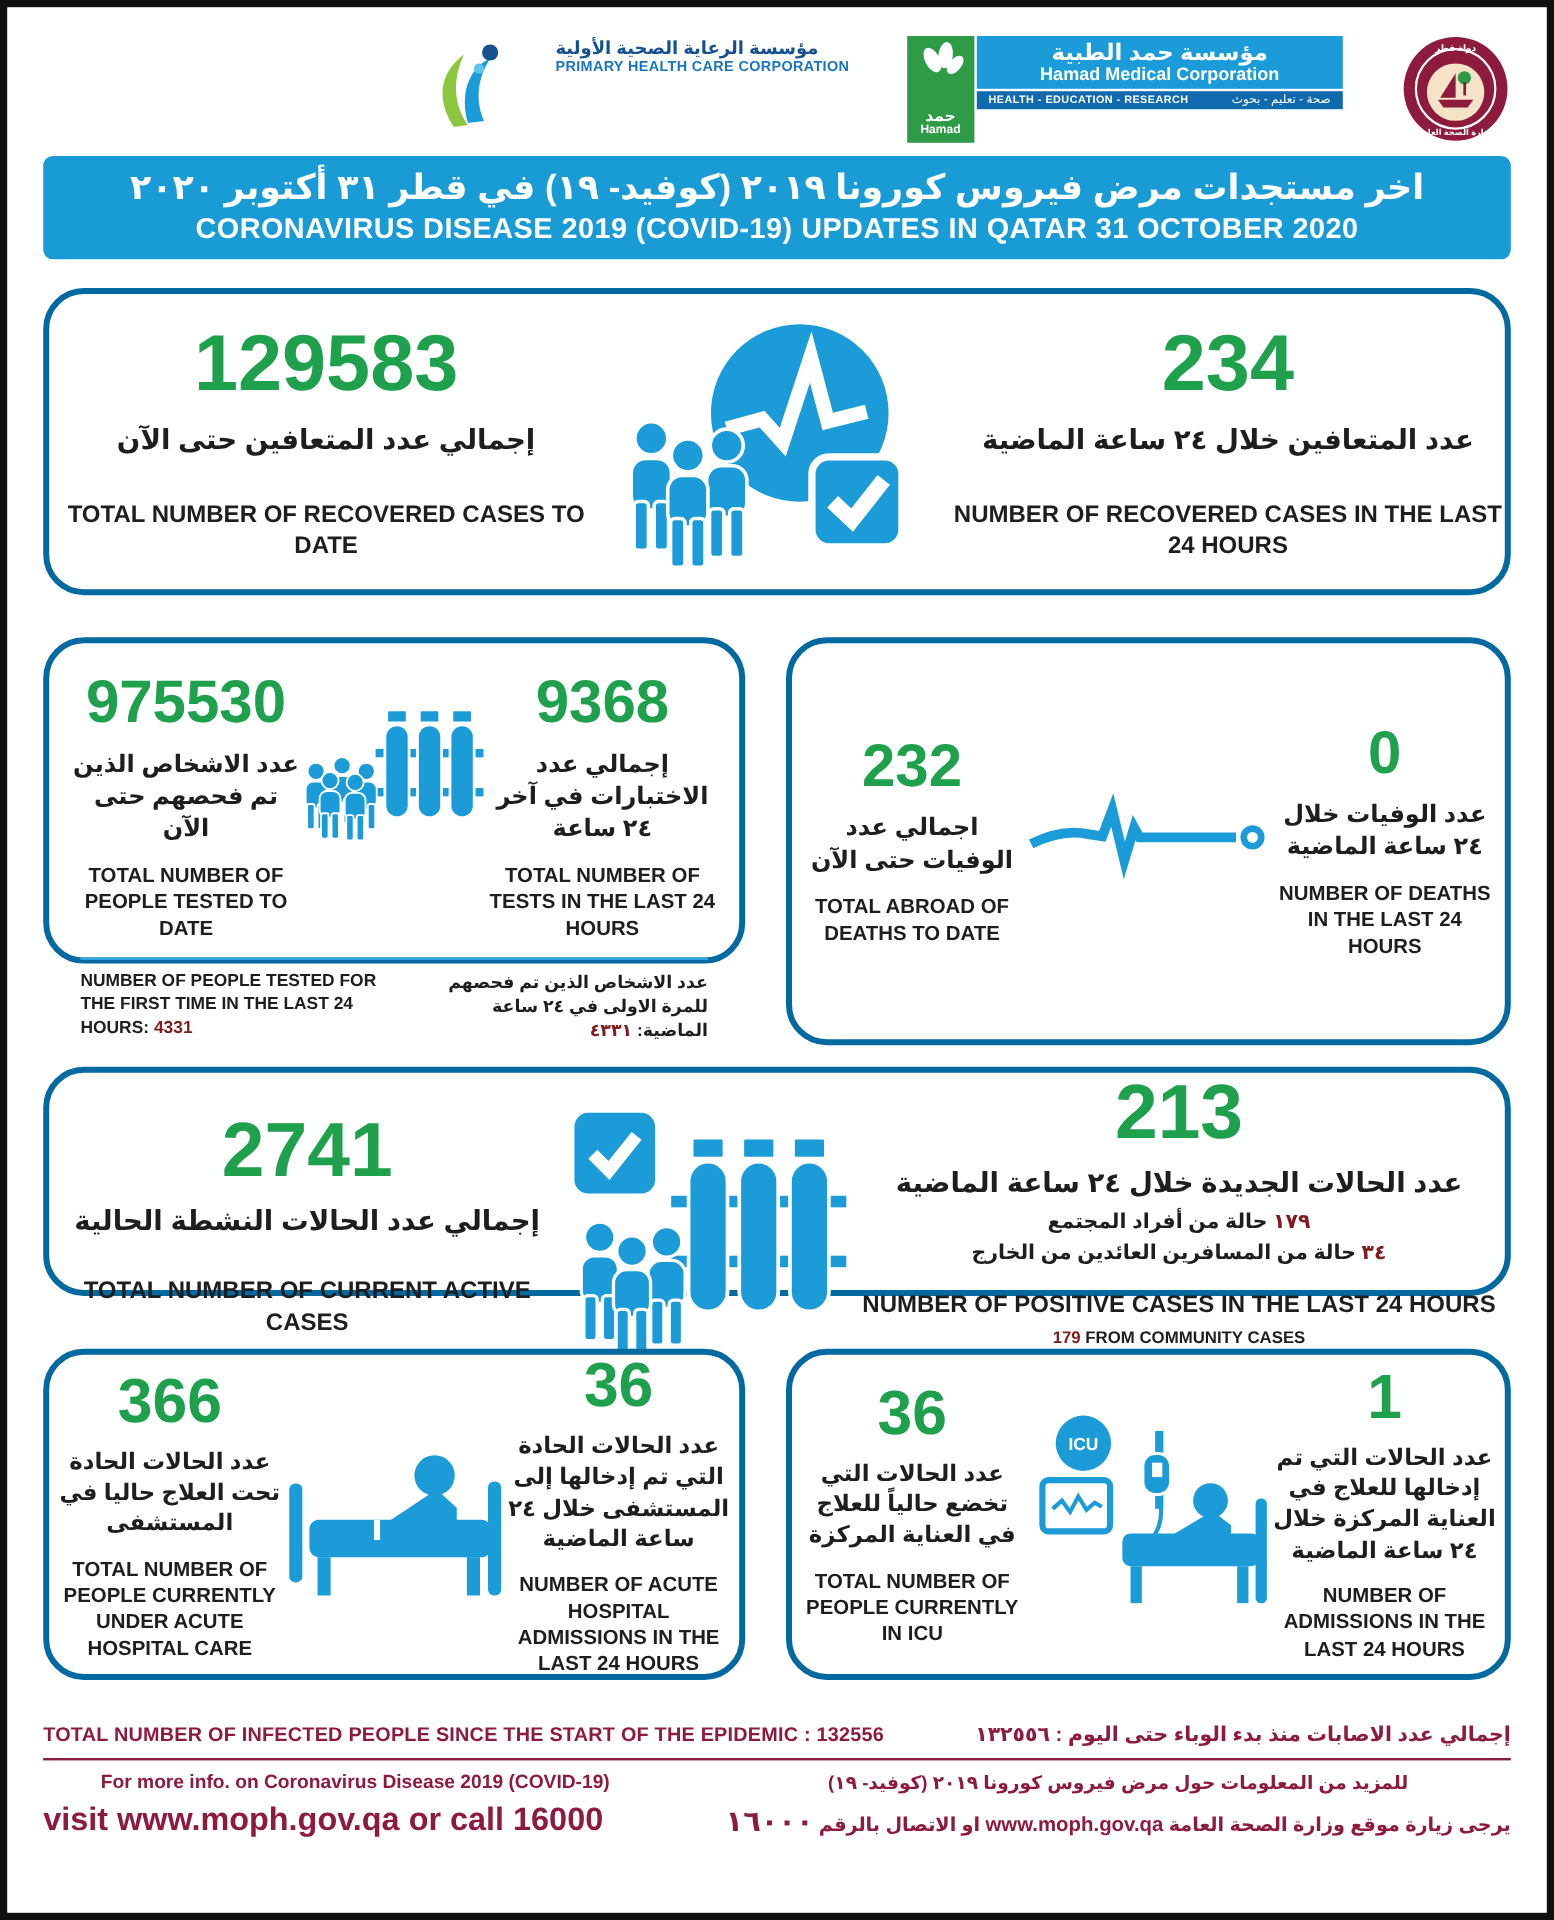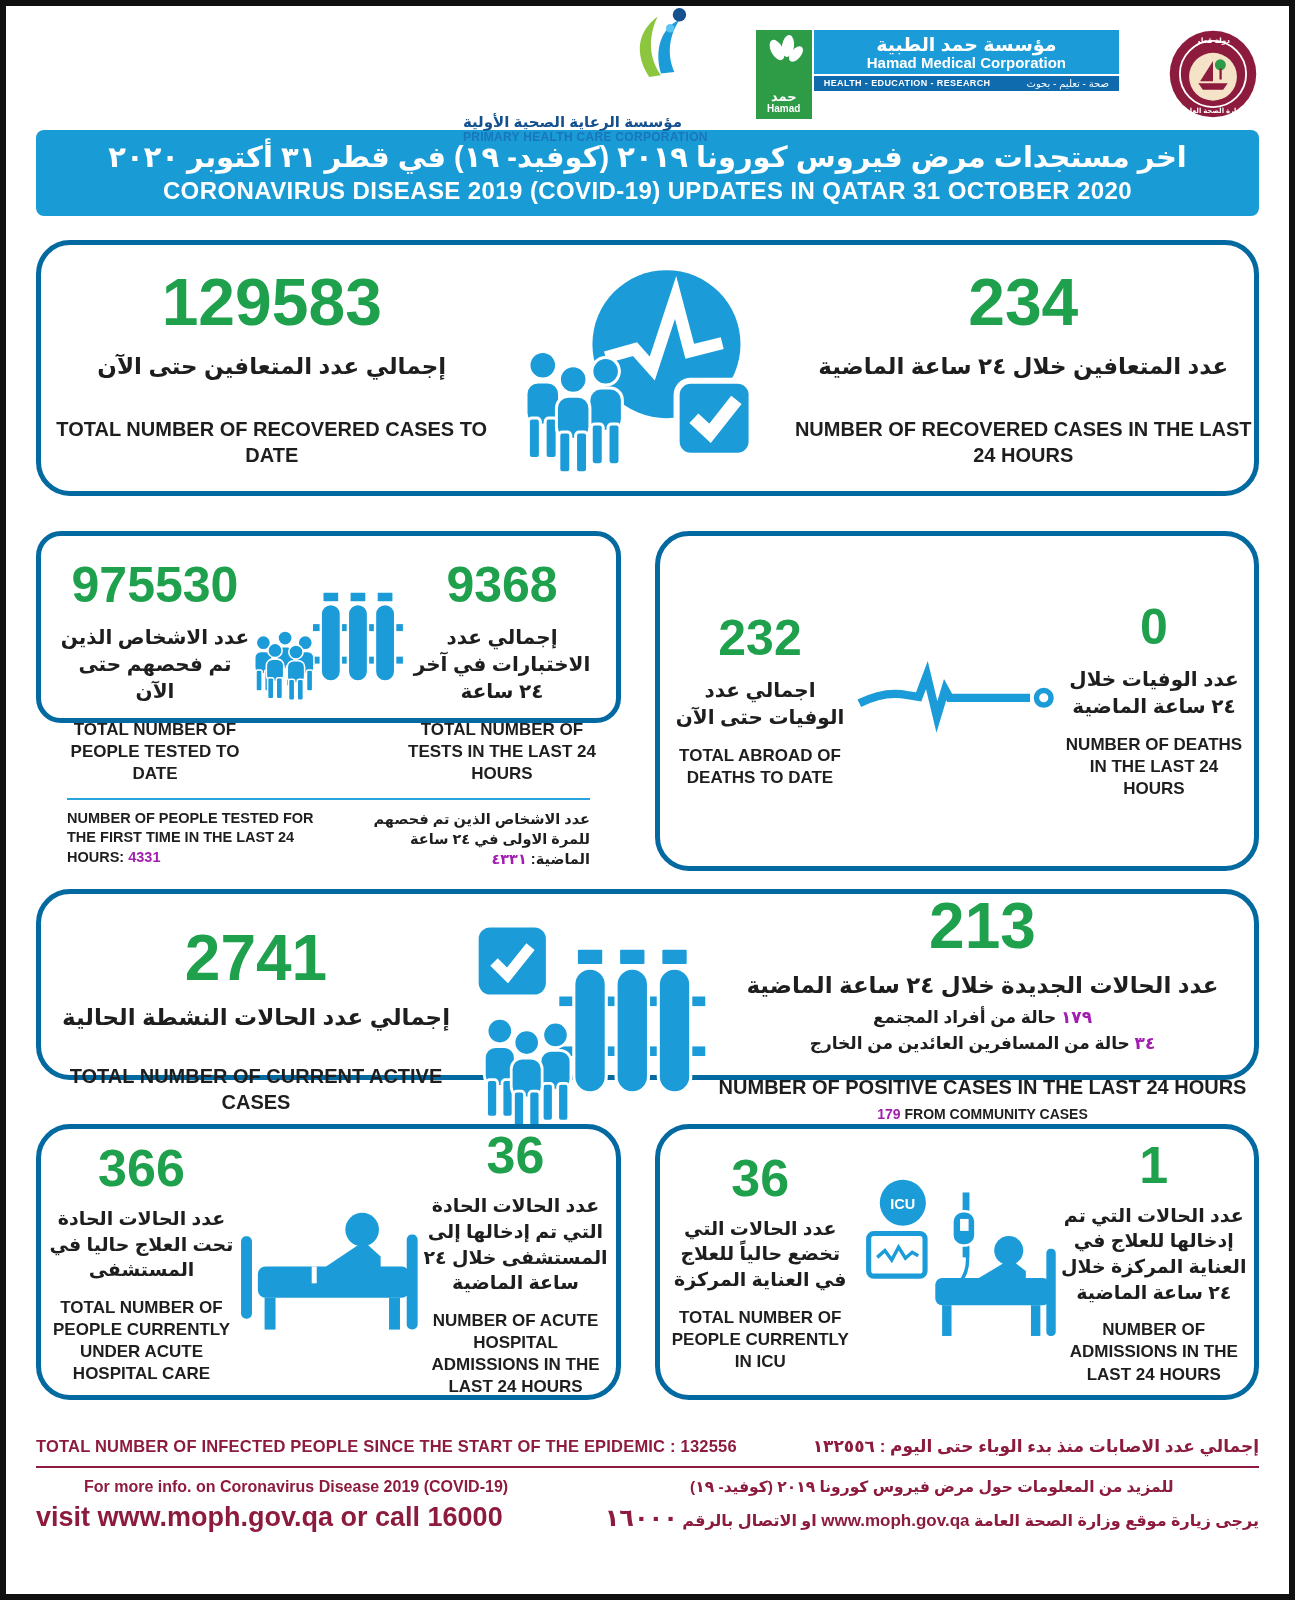--- a/index.html
+++ b/index.html
@@ -5,21 +5,21 @@
   html,body{margin:0;padding:0;background:#fff;}
   .page{
     width:1295px;height:1600px;box-sizing:border-box;
     border:6px solid #101010;background:#fff;overflow:hidden;
     font-family:"Liberation Sans","DejaVu Sans",sans-serif;color:#1e1e1e;
     padding:0 30px;
   }
   .b{fill:#1b9cd8;}
   
   .logos{height:104px;display:flex;align-items:center;justify-content:flex-end;gap:48px;padding-top:16px;}
-  .phcc{display:flex;align-items:flex-end;gap:26px;flex-direction:column;}
+  .phcc{display:flex;align-items:flex-start;gap:26px;}
   .phcc-text{line-height:1.15;}
   .phcc-ar{font-size:15px;font-weight:bold;color:#15518f;direction:rtl;text-align:left;}
   .phcc-en{font-size:12px;font-weight:bold;color:#1b75bc;letter-spacing:.3px;}
   .hmc{display:flex;align-items:stretch;}
   .hmc-leafbox{width:52px;background:#2e9b47;color:#fff;display:flex;flex-direction:column;align-items:center;justify-content:flex-end;padding:4px 2px;}
   .hmc-badge-ar{font-size:13px;font-weight:bold;direction:rtl;line-height:1;margin-top:20px;}
   .hmc-badge-en{font-size:10px;font-weight:bold;line-height:1.2;}
   .hmc-right{display:flex;flex-direction:column;margin-left:2px;}
   .hmc-main{background:#1b9cd8;color:#fff;padding:4px 12px 2px;text-align:center;}
   .hmc-ar{font-size:19px;font-weight:bold;direction:rtl;line-height:1.15;}
@@ -35,31 +35,31 @@
   .card{border:5px solid #0369a1;border-radius:34px;box-sizing:border-box;background:#fff;}
   .num{color:#1fa04d;font-weight:bold;line-height:1;}
   .ar-label{font-weight:bold;direction:rtl;line-height:1.35;}
   .en-label{font-weight:bold;line-height:1.3;}
   .stat{text-align:center;}
   .card1{margin-top:24px;height:256px;display:grid;grid-template-columns:1fr 290px 1fr;align-items:center;}
   .card1 .num{font-size:66px;}
   .card1 .ar-label{font-size:23px;margin-top:16px;}
   .card1 .en-label{font-size:20px;margin-top:34px;}
   .row{display:flex;gap:34px;margin-top:35px;}
-  .card-tested{flex:0 0 585px;height:192px;padding:16px 4px 0;border-radius:25px;}
+  .card-tested{flex:0 0 585px;height:272px;padding:16px 4px 0;}
   .card-deaths{flex:1;height:340px;display:grid;grid-template-columns:1fr 210px 1fr;align-items:center;padding:0 8px;}
   .tested-top{display:grid;grid-template-columns:1fr 155px 1fr;align-items:start;padding:8px 14px 0;}
   .card-tested .num,.card-deaths .num{font-size:50px;}
   .card-tested .ar-label,.card-deaths .ar-label{font-size:20px;margin-top:14px;}
   .card-tested .en-label,.card-deaths .en-label{font-size:17px;margin-top:14px;}
   .tested-divider{border:none;border-top:2px solid #2aa4dd;margin:12px 22px 0;}
   .tested-bottom{display:flex;justify-content:space-between;gap:20px;padding:9px 22px 0;}
   .ft-en{font-size:14.5px;font-weight:bold;max-width:285px;line-height:1.35;}
   .ft-ar{font-size:14.5px;font-weight:bold;direction:rtl;max-width:250px;line-height:1.4;}
-  .green{color:#a21caf;}
+  .green{color:#7f1d1d;}
   .card3{margin-top:18px;height:191px;display:grid;grid-template-columns:430px 240px 1fr;align-items:center;}
   .card3 .num{font-size:64px;}
   .card3 .ar-label{font-size:23px;margin-top:12px;}
   .card3 .en-label{font-size:20px;margin-top:30px;}
   .sub-ar{font-size:17px;font-weight:bold;direction:rtl;line-height:1.5;margin-top:4px;}
   .sub-en{font-size:14px;font-weight:bold;line-height:1.5;margin-top:4px;}
   .row4{margin-top:44px;}
   .card-hosp{flex:0 0 585px;height:276px;display:grid;grid-template-columns:1fr 185px 1fr;align-items:center;padding:0 6px;}
   .card-icu{flex:1;height:276px;display:grid;grid-template-columns:1fr 205px 1fr;align-items:center;padding:0 6px;}
   .card-hosp .num,.card-icu .num{font-size:52px;}

